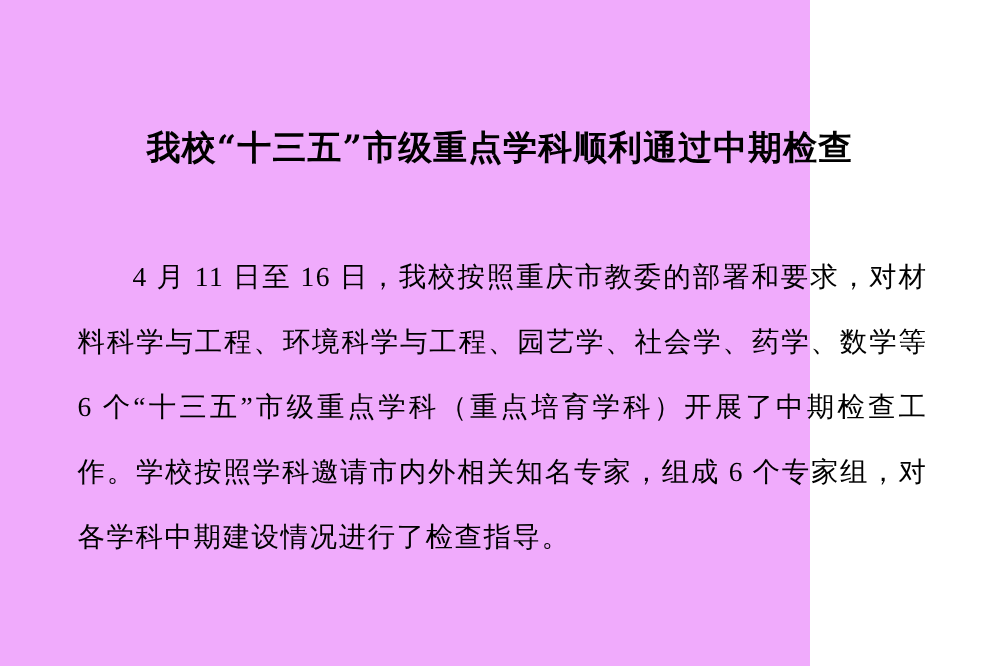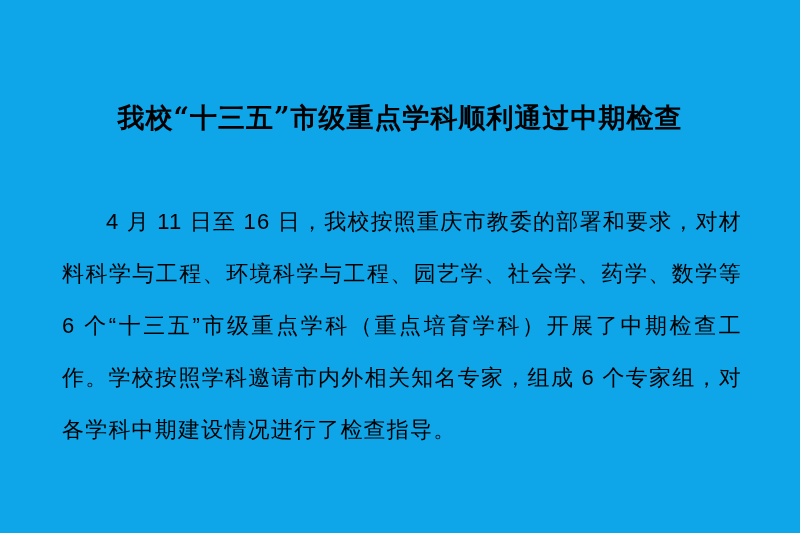--- a/index.html
+++ b/index.html
@@ -9,25 +9,25 @@
   body {
     width: 800px;
     height: 533px;
     background: #ffffff;
     font-family: "Liberation Serif", "DejaVu Serif", serif;
     color: #000000;
     overflow: hidden;
   }
   .page {
     box-sizing: border-box;
-    width: 800px;
+    width: 648px;
     height: 533px;
     padding: 12px;
     position: relative;
-    background: #0ea5e9;
+    background: #f0abfc;
   }
   .doc-title {
     margin: 0;
     padding: 0;
     position: absolute;
     top: 100px;
     left: 0;
     width: 800px;
     text-align: center;
     font-family: "DejaVu Serif", "Liberation Serif", serif;
@@ -38,21 +38,21 @@
     white-space: nowrap;
   }
   .doc-body {
     position: absolute;
     top: 196px;
     left: 62px;
     width: 680px;
   }
   .doc-paragraph {
     margin: 0;
-    font-family: Liberation Sans, sans-serif;
+    font-family: Liberation Serif, serif;
     font-size: 22px;
     line-height: 52px;
     text-align: justify;
     text-indent: 2em;
     letter-spacing: 1.2px;
     color: #000000;
     word-break: break-all;
   }
 </style>
 </head>

